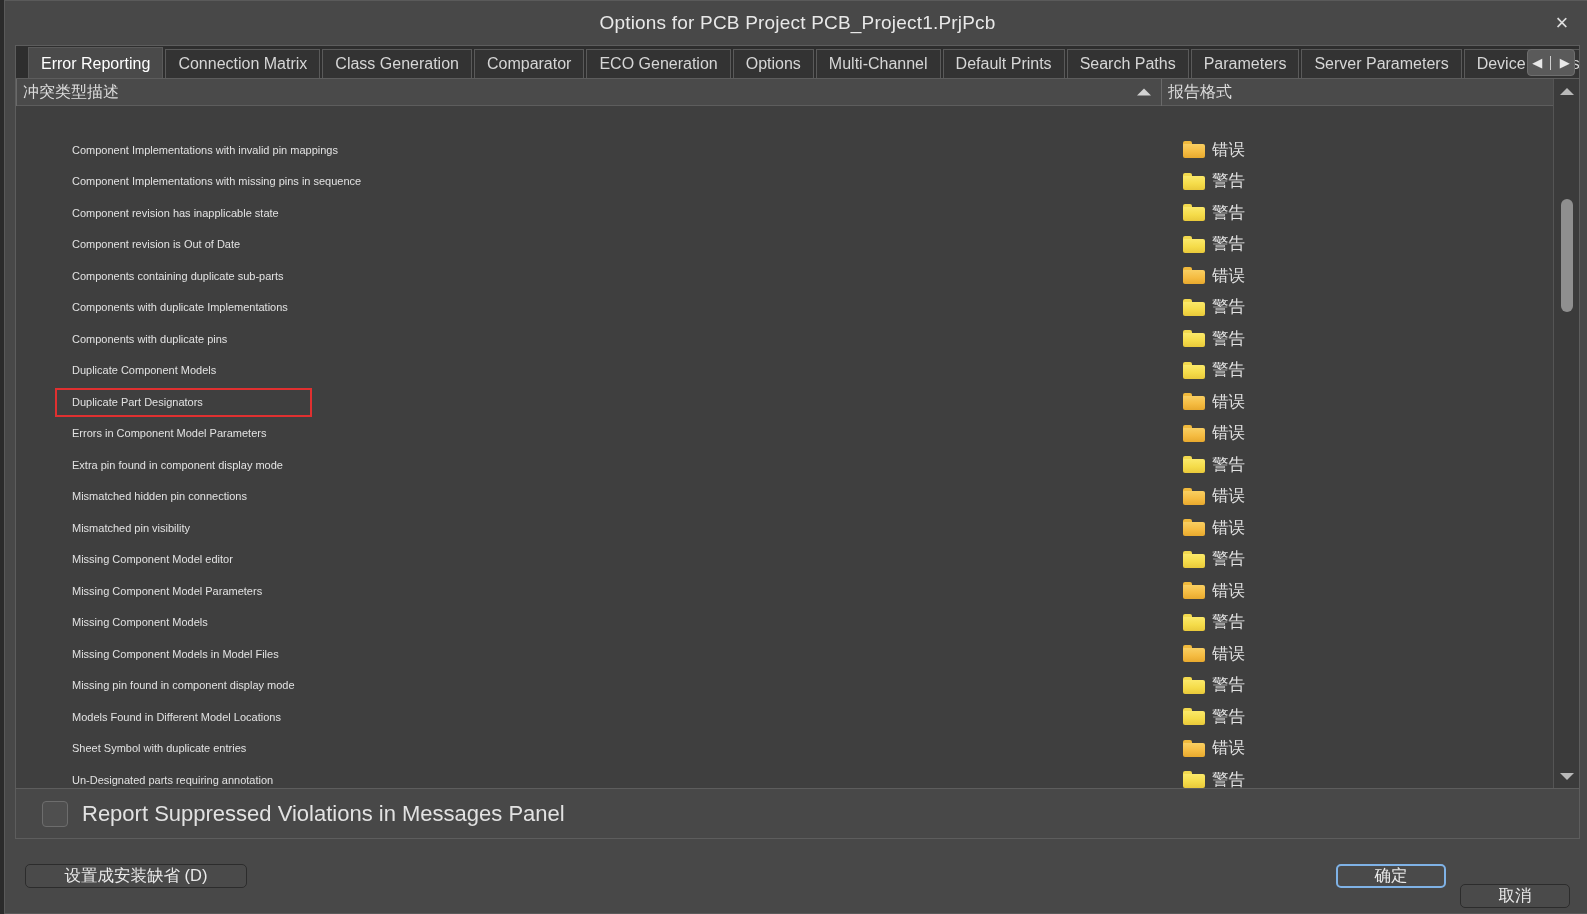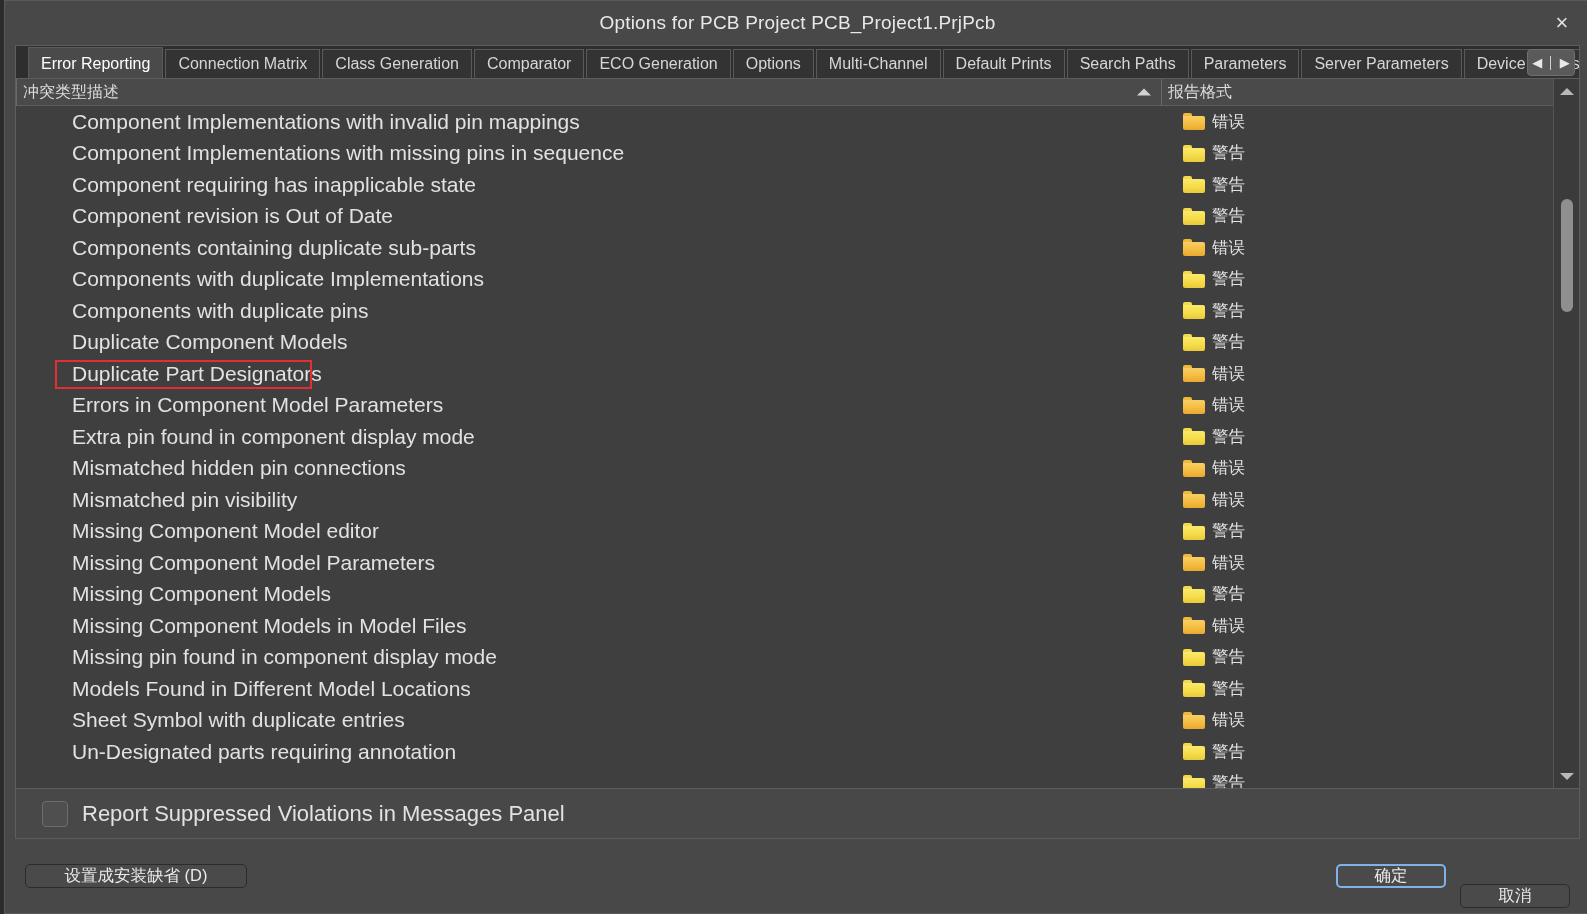--- a/index.html
+++ b/index.html
@@ -72,21 +72,21 @@
     display: flex; align-items: center; justify-content: space-around;
     cursor: pointer;
   }
   #tab-scroller .arw { color: #e8e8e8; font-size: 13px; line-height: 1; }
   #tab-scroller .sep { width: 1px; height: 14px; background: #cfcfcf; }
   
   #grid-wrap {
     flex: 1 1 auto; display: flex; min-height: 0;
     background: #3f3f3f; position: relative;
   }
-  #grid-main { flex: 1 1 auto; display: flex; flex-direction: column; min-width: 0; }
+  #grid-main { flex: 1 1 auto; display: flex; flex-direction: column; min-width: 0; gap: 28px; }
   #header {
     flex: 0 0 27px; height: 27px;
     background: #4a4a4a;
     display: flex; align-items: center;
     border-bottom: 1px solid #5d5d5d;
   }
   .hcell {
     height: 27px; display: flex; align-items: center;
     color: #dcdcdc; font-size: 16px;
     padding-left: 6px; position: relative;
@@ -108,21 +108,21 @@
     flex: 1 1 auto; position: relative; overflow: hidden;
     background: #3f3f3f;
   }
   .row {
     height: 31.5px; display: flex; align-items: center;
     cursor: pointer;
   }
   .row .desc {
     flex: 0 0 1145px; width: 1145px;
     padding-left: 56px;
-    color: #e2e2e2; font-size: 21px;
+    color: #e2e2e2; font-size: 11px;
     white-space: nowrap; overflow: hidden;
   }
   .row .fmt {
     flex: 1 1 auto; display: flex; align-items: center;
     padding-left: 22px; gap: 7px;
     color: #e2e2e2; font-size: 16.5px;
   }
   .folder { width: 22px; height: 17px; position: relative; flex: 0 0 22px; }
   .folder .tabtop {
     position: absolute; left: 0; top: 0; width: 9px; height: 4px;
@@ -273,21 +273,21 @@
                 <div class="desc">Component Implementations with missing pins in sequence</div>
                 <div class="fmt">
                   <span class="folder warn">
                     <span class="tabtop"></span>
                     <span class="bodyf"></span>
                   </span>
                   <span>警告</span>
                 </div>
               </div>
               <div class="row">
-                <div class="desc">Component requiring has inapplicable state</div>
+                <div class="desc">Component revision has inapplicable state</div>
                 <div class="fmt">
                   <span class="folder warn">
                     <span class="tabtop"></span>
                     <span class="bodyf"></span>
                   </span>
                   <span>警告</span>
                 </div>
               </div>
               <div class="row">
                 <div class="desc">Component revision is Out of Date</div>

